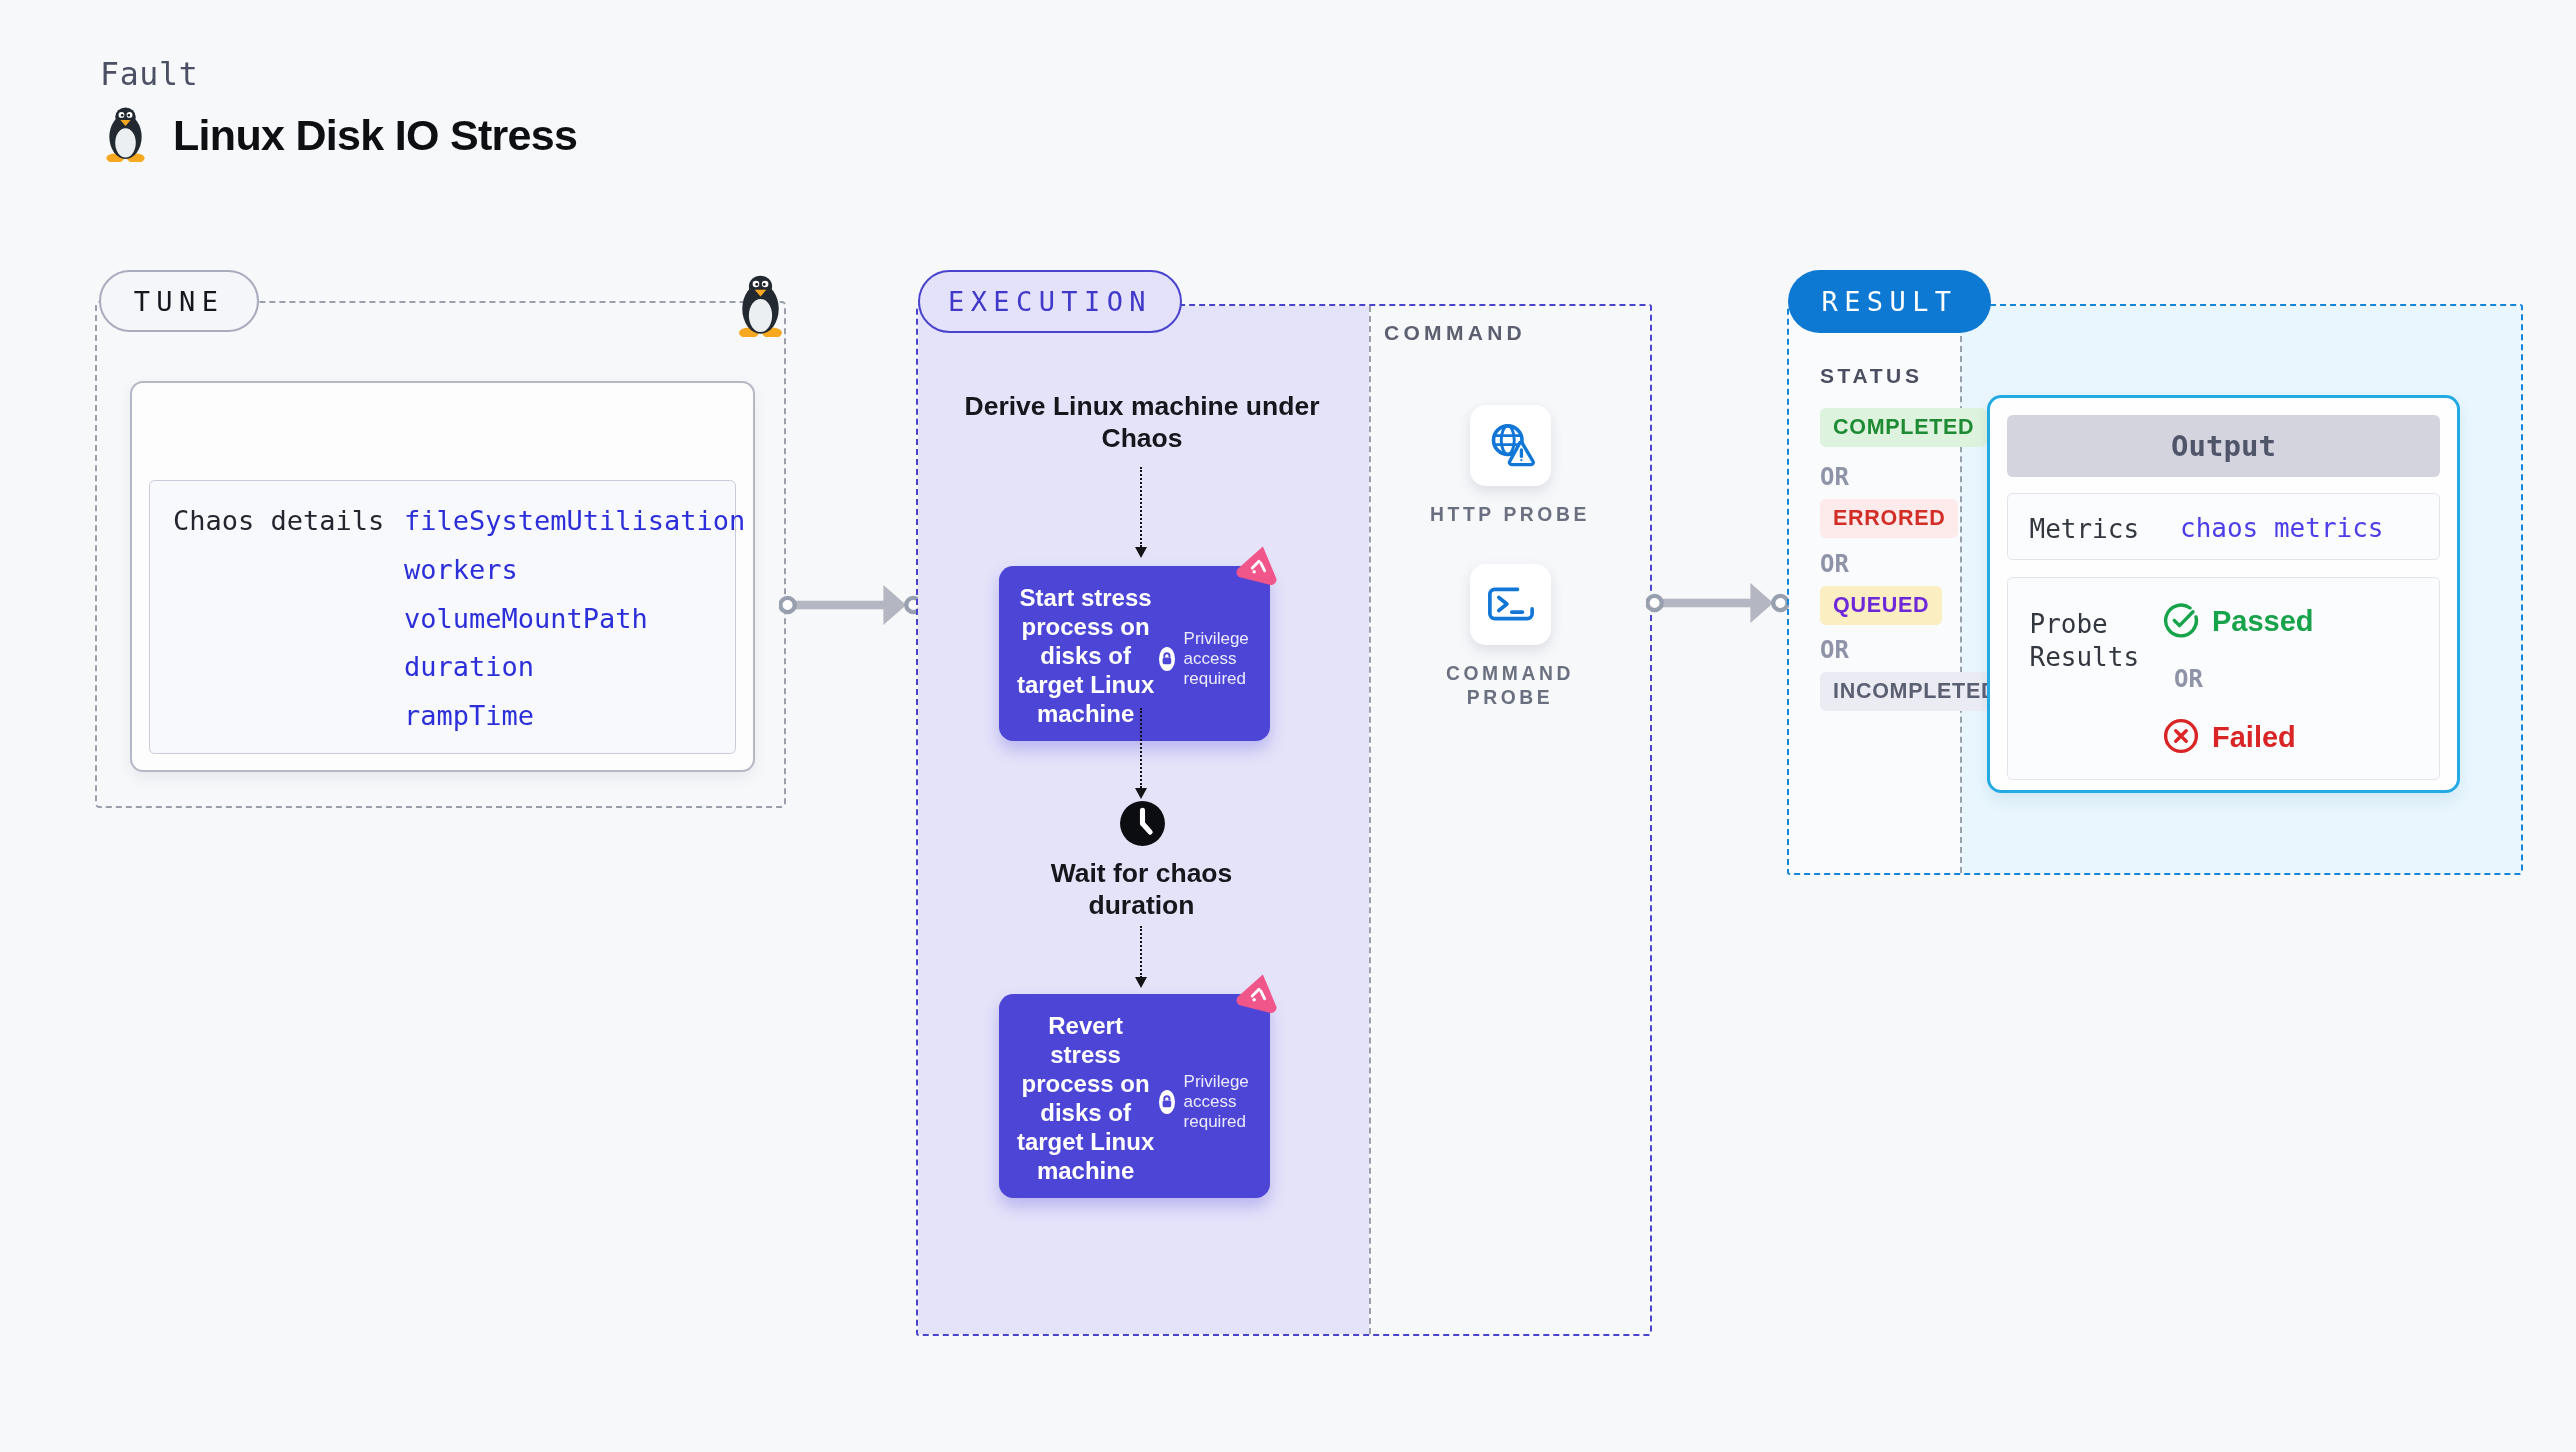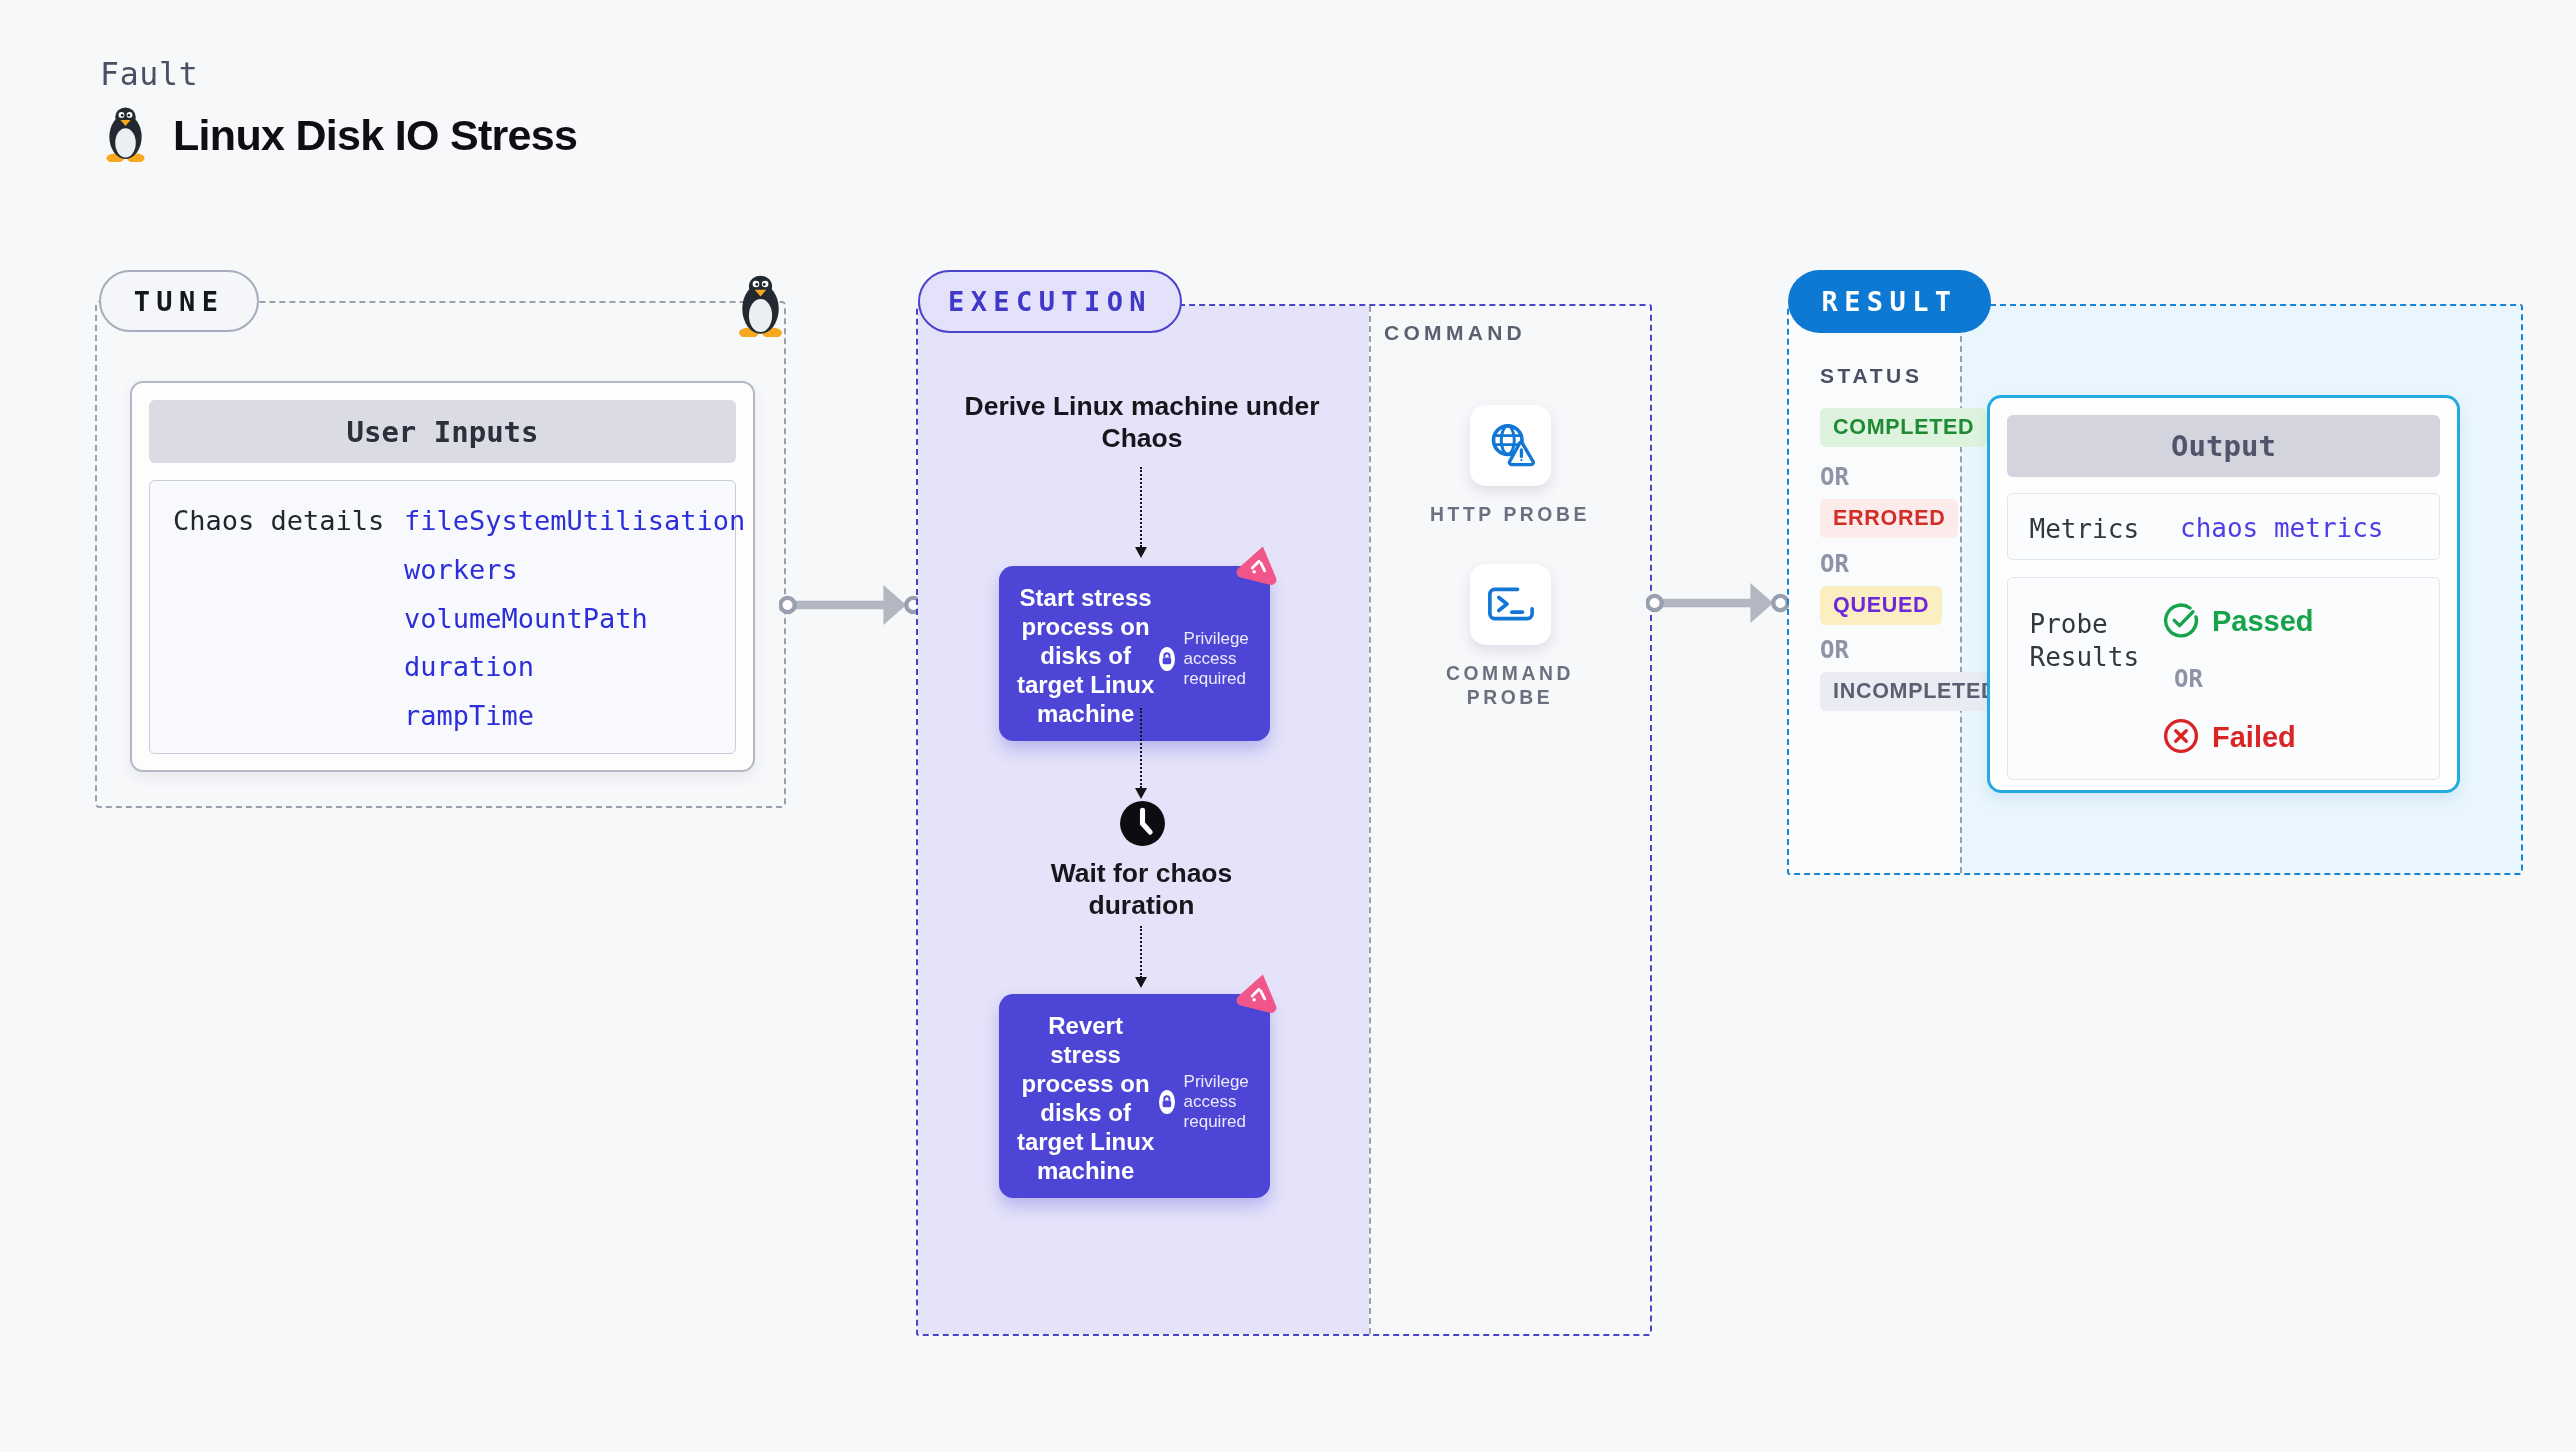--- a/index.html
+++ b/index.html
@@ -10,21 +10,21 @@
   .mono { font-family:"DejaVu Sans Mono", monospace; }
   .abs { position:absolute; }
 
   
   .kicker { left:100px; top:56px; font-size:31.5px; font-weight:500; color:#4b4f63; letter-spacing:0.7px; }
   .title-row { left:102px; top:106px; display:flex; align-items:center; gap:24px; }
   .title { font-size:43px; font-weight:800; color:#0e0f13; letter-spacing:-0.7px; }
 
   
   .pill { display:flex; align-items:center; justify-content:center;
-          border-radius:34px; font-size:27px; font-weight:700; letter-spacing:6.4px; }
+          border-radius:34px; font-size:27px; font-weight:400; letter-spacing:6.4px; }
   .pill-tune  { left:99px;  top:270px; width:160px; height:62px; background:#f5f6f9; border:2.9px solid #a9abbe; color:#15171f; }
   .pill-exec  { left:918px; top:270px; width:264px; height:63px; background:#e4e2fa; border:2.9px solid #4a43cd; color:#4038c8; }
   .pill-result{ left:1788px; top:270px; width:203px; height:63px; background:#0d79d2; color:#ffffff; }
 
   
   .tune-box { left:95px; top:301px; width:691px; height:507px; border:2.1px dashed #99a0ac; border-radius:4.3px; }
   .ui-card  { left:130px; top:381px; width:625px; height:391px; background:#fdfdfe;
               border:2.1px solid #b5b7c5; border-radius:13px; box-shadow:0 5.7px 13px rgba(60,62,90,.08); }
   .ui-head  { position:absolute; left:17px; right:17px; top:17px; height:63px; background:#dbdbe4; border-radius:5.7px;
               display:flex; align-items:center; justify-content:center;
@@ -139,21 +139,20 @@
       <ellipse cx="32" cy="50" rx="14" ry="20" fill="#eceff1"></ellipse>
       <circle cx="26.5" cy="12" r="4" fill="#fff"></circle>
         <circle cx="37.5" cy="12" r="4" fill="#fff"></circle>
       <circle cx="27.5" cy="12.5" r="1.7" fill="#10151a"></circle>
         <circle cx="36.5" cy="12.5" r="1.7" fill="#10151a"></circle>
       <polygon points="25,19 39,19 32,27" fill="#f6a821"></polygon>
     </svg>
   </div>
 
   <div class="abs ui-card">
-    <div class="ui-head mono">User Inputs</div>
     <div class="ui-list">
       <div class="chaos-label mono">Chaos details</div>
       <div class="ui-item mono" style="top:24px;">fileSystemUtilisation</div>
       <div class="ui-item mono" style="top:73px;">workers</div>
       <div class="ui-item mono" style="top:122px;">volumeMountPath</div>
       <div class="ui-item mono" style="top:170px;">duration</div>
       <div class="ui-item mono" style="top:219px;">rampTime</div>
     </div>
   </div>
 

